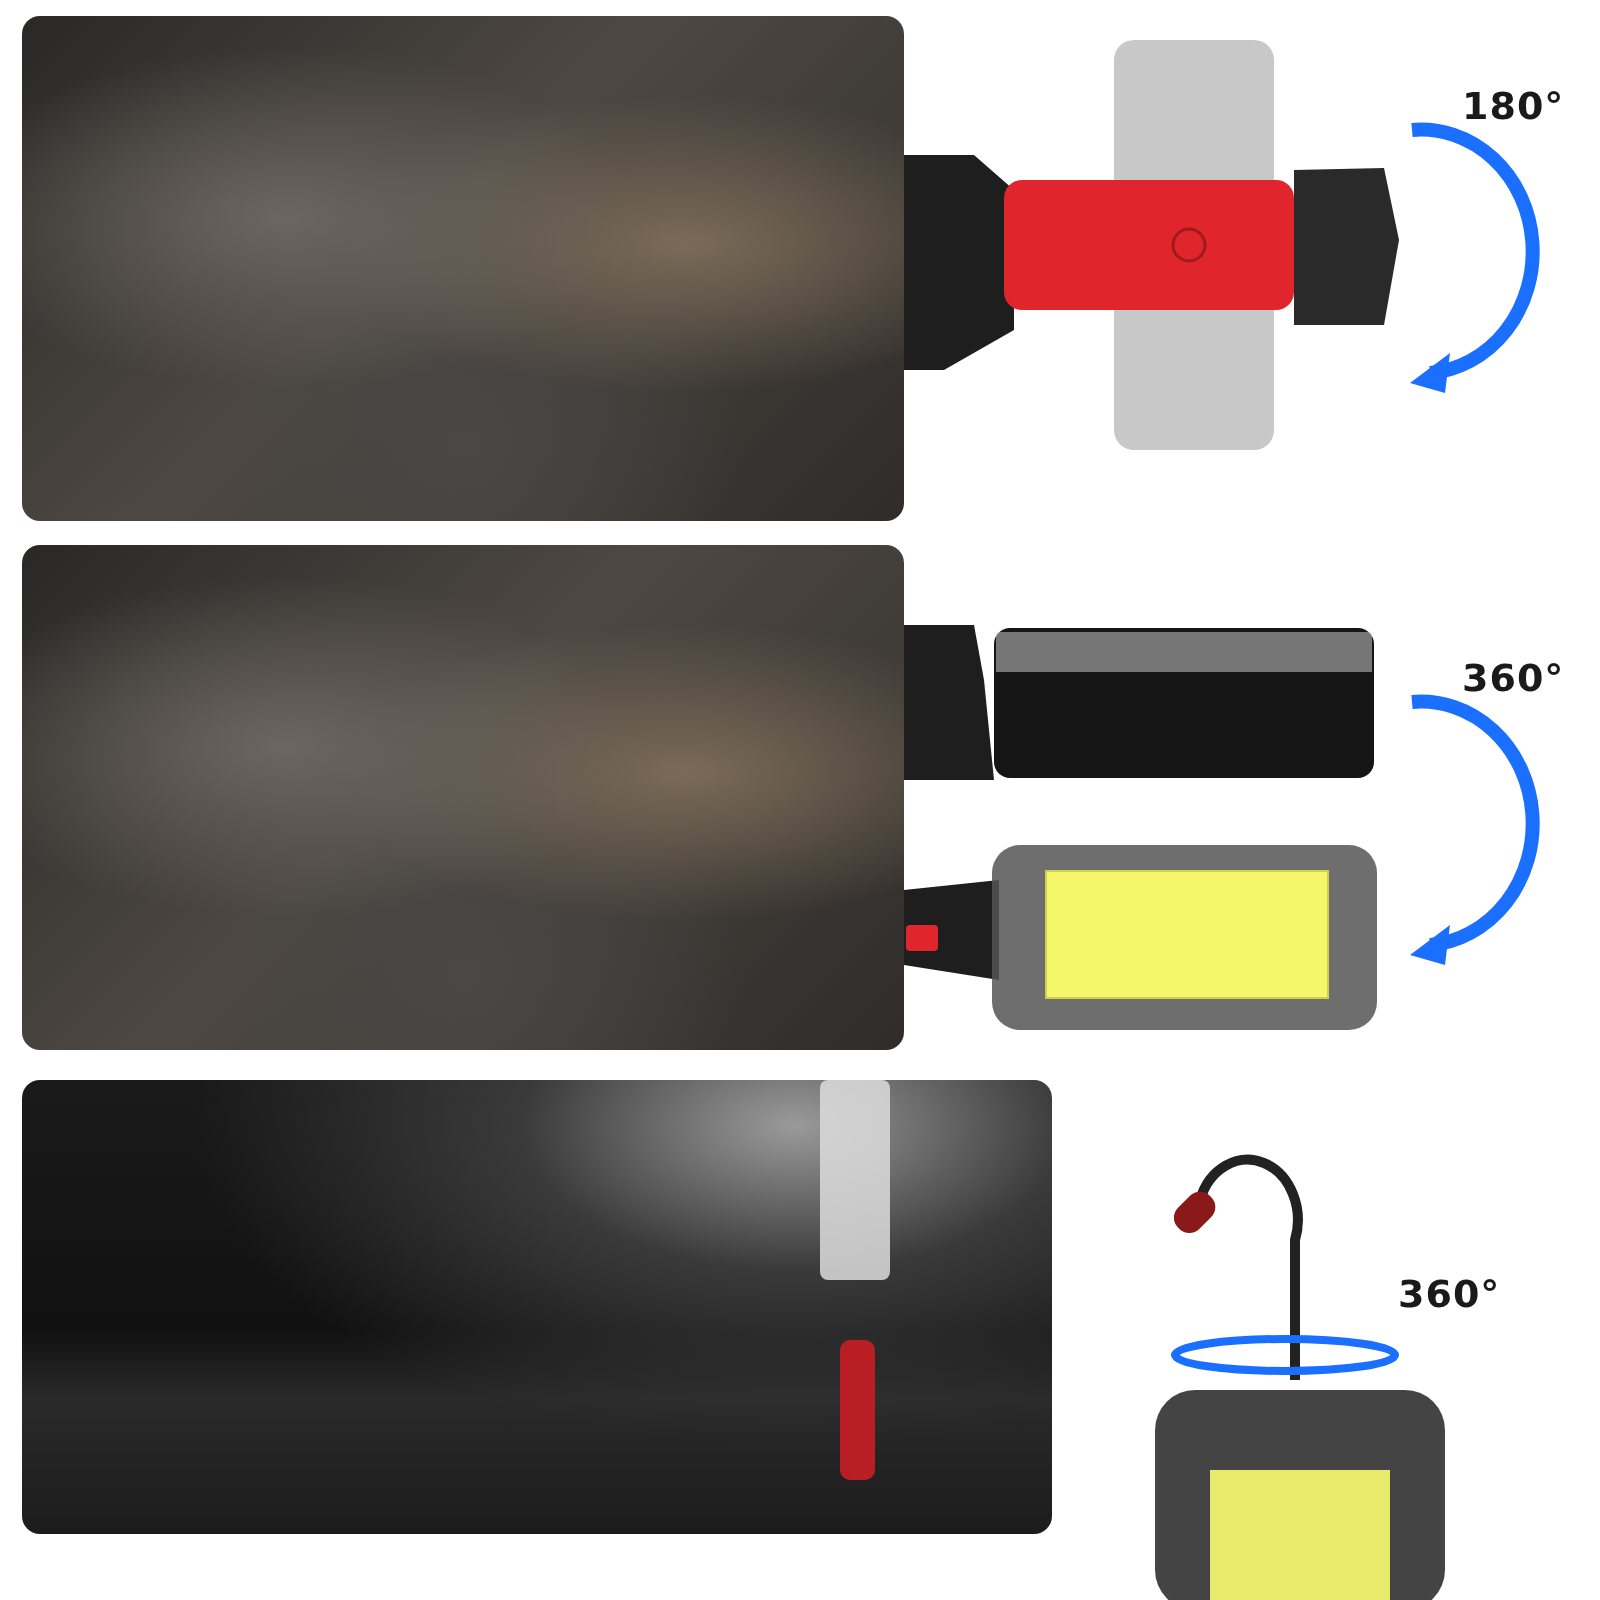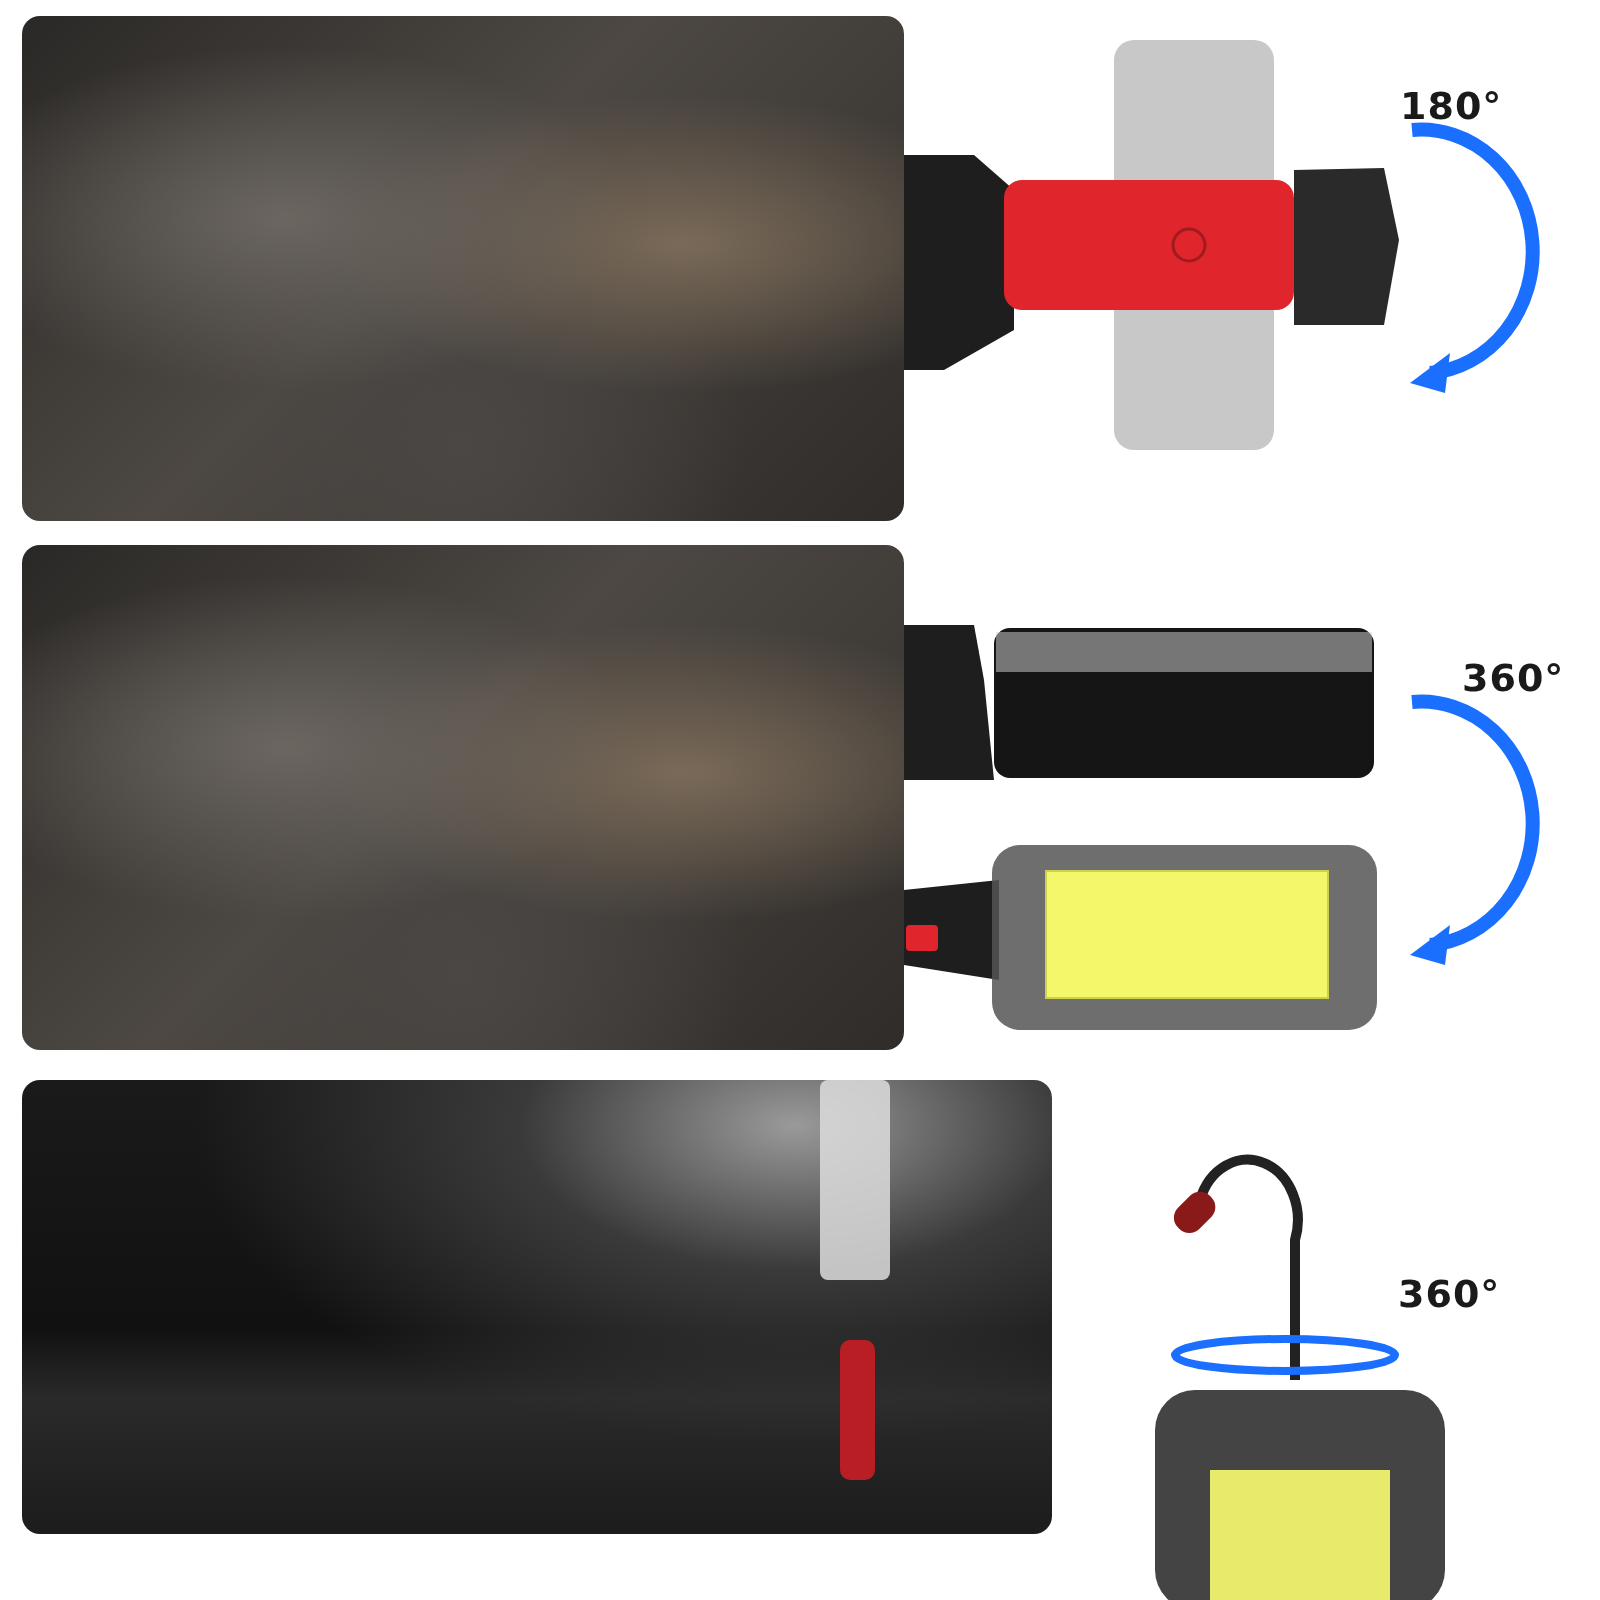--- a/index.html
+++ b/index.html
@@ -22,21 +22,21 @@
 <body>
 
 <div class="photo engine" style="left:22px;top:16px;width:882px;height:505px;"></div>
 <svg class="device" style="left:904px;top:40px" width="500" height="420">
   <rect x="210" y="0" width="160" height="410" rx="20" fill="#9a9a9a" opacity="0.55"></rect>
   <path d="M0 115 L70 115 L110 150 L110 290 L40 330 L0 330Z" fill="#1e1e1e"></path>
   <rect x="100" y="140" width="290" height="130" rx="18" fill="#e0262c"></rect>
   <circle cx="285" cy="205" r="16" fill="none" stroke="#a01a1e" stroke-width="3"></circle>
   <path d="M390 130 L480 128 L495 200 L480 285 L390 285Z" fill="#2a2a2a"></path>
 </svg>
-<div class="deg" style="left:1400px;top:84px;">180°</div>
+<div class="deg" style="left:1462px;top:84px;">180°</div>
 <svg class="arc" style="left:1400px;top:118px" width="140" height="280">
   <path d="M12 12 A110 120 0 0 1 30 255" fill="none" stroke="#1a6fff" stroke-width="14"></path>
   <path d="M10 265 L50 235 L45 275Z" fill="#1a6fff"></path>
 </svg>
 
 <div class="photo engine" style="left:22px;top:545px;width:882px;height:505px;"></div>
 <svg class="device" style="left:904px;top:620px" width="480" height="420">
   <path d="M0 5 L70 5 L80 60 L90 160 L0 160Z" fill="#1e1e1e"></path>
   <rect x="90" y="8" width="380" height="150" rx="16" fill="#151515"></rect>
   <rect x="92" y="12" width="376" height="40" fill="#d8d8d8" opacity="0.5"></rect>

